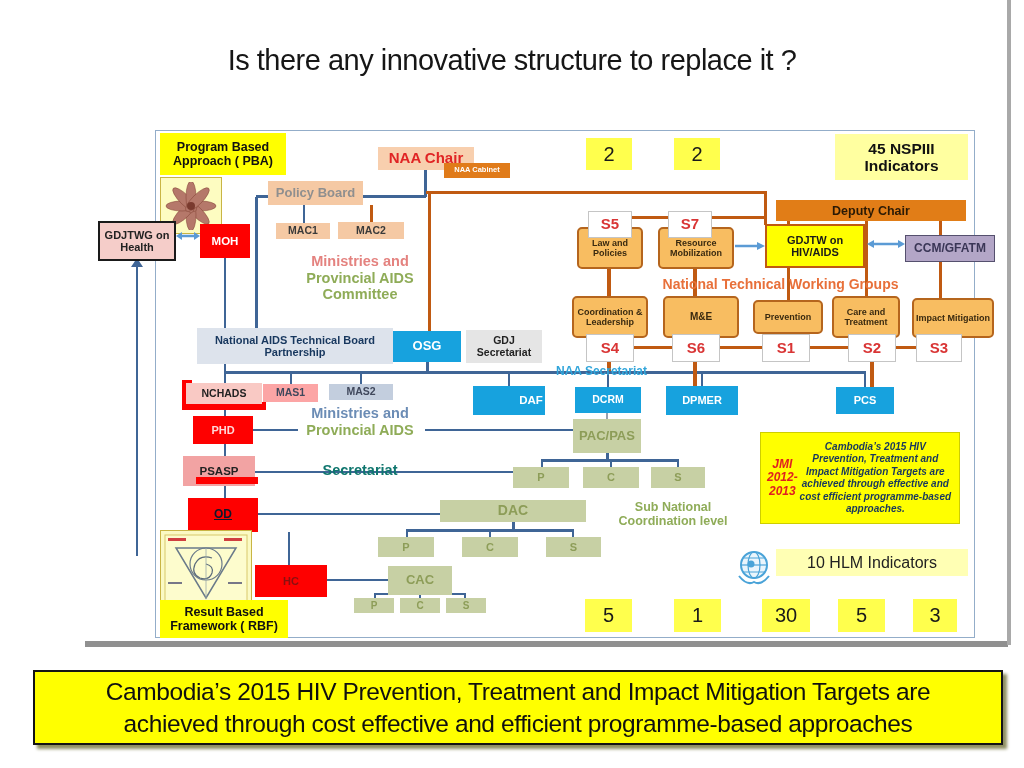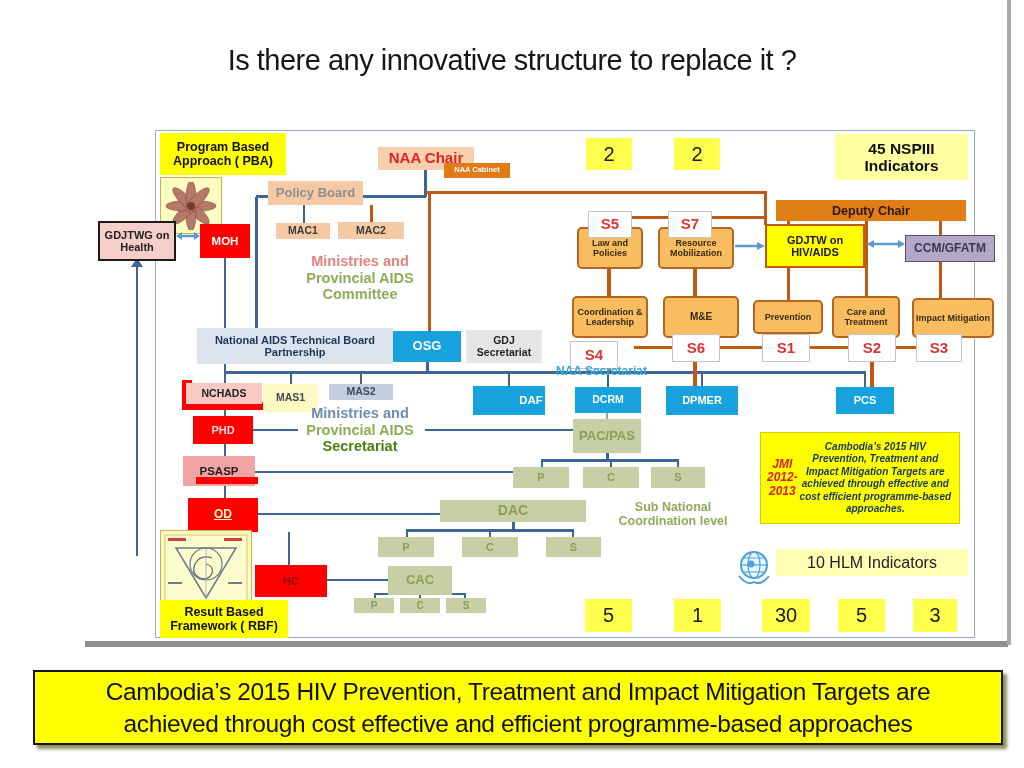--- a/index.html
+++ b/index.html
@@ -148,50 +148,51 @@
   <div class="bx badge" style="left:674px;top:138px;width:46px;height:32px;">2</div>
   <div class="bx paleyellow" style="left:835px;top:134px;width:133px;height:46px;font-size:15.5px;padding:0 10px;">45 NSPIII Indicators</div>
 
   <div class="bx orangebar" style="left:776px;top:200px;width:190px;height:21px;font-weight:bold;font-size:12.5px;color:#2b1a05;">Deputy Chair</div>
   <div class="bx tab" style="left:588px;top:211px;width:44px;height:27px;">S5</div>
   <div class="bx tab" style="left:668px;top:211px;width:44px;height:27px;">S7</div>
   <div class="bx ocard" style="left:577px;top:227px;width:66px;height:42px;padding:2px;">Law and Policies</div>
   <div class="bx ocard" style="left:658px;top:227px;width:76px;height:42px;padding:2px;">Resource Mobilization</div>
   <div class="bx" style="left:765px;top:224px;width:100px;height:44px;background:#ffff00;border:2px solid #c05a10;font-weight:bold;font-size:11px;color:#1a1a1a;padding:0 6px;">GDJTW on HIV/AIDS</div>
   <div class="bx" style="left:905px;top:235px;width:90px;height:27px;background:#b3a6c7;border:1.5px solid #55506e;font-weight:bold;font-size:12px;color:#3a3656;">CCM/GFATM</div>
+  <div class="lab" style="left:648px;top:276px;width:265px;color:#e8703a;font-size:14px;">National Technical Working Groups</div>
 
   <div class="bx ocard" style="left:572px;top:296px;width:76px;height:42px;padding:2px;">Coordination &amp; Leadership</div>
   <div class="bx ocard" style="left:663px;top:296px;width:76px;height:42px;font-size:10px;">M&amp;E</div>
   <div class="bx ocard" style="left:753px;top:300px;width:70px;height:34px;">Prevention</div>
   <div class="bx ocard" style="left:832px;top:296px;width:68px;height:42px;padding:8px;">Care and Treatment</div>
   <div class="bx ocard" style="left:912px;top:298px;width:82px;height:40px;padding:2px;">Impact Mitigation</div>
-  <div class="bx tab" style="left:570px;top:334px;width:48px;height:28px;margin-top:7px;">S4</div>
+  <div class="bx tab" style="left:586px;top:334px;width:48px;height:28px;">S4</div>
   <div class="bx tab" style="left:672px;top:334px;width:48px;height:28px;">S6</div>
   <div class="bx tab" style="left:762px;top:334px;width:48px;height:28px;">S1</div>
   <div class="bx tab" style="left:848px;top:334px;width:48px;height:28px;">S2</div>
   <div class="bx tab" style="left:916px;top:334px;width:46px;height:28px;">S3</div>
 
   <div class="bx greybx" style="left:197px;top:328px;width:196px;height:36px;font-size:11px;padding:0 8px;">National  AIDS Technical Board Partnership</div>
   <div class="bx bluebx" style="left:393px;top:331px;width:68px;height:31px;font-size:13px;">OSG</div>
   <div class="bx" style="left:466px;top:330px;width:76px;height:33px;background:#e5e5e5;font-weight:bold;font-size:10.5px;color:#222;padding:0 8px;">GDJ Secretariat</div>
   <div class="lab" style="left:556px;top:365px;width:110px;color:#31a5da;font-size:12px;text-align:left;">NAA Secretariat</div>
 
   <div class="abs" style="left:182px;top:380px;width:84px;height:30px;border-left:10px solid #fe0000;border-bottom:8px solid #fe0000;z-index:1;"></div>
   <div class="bx" style="left:186px;top:383px;width:76px;height:21px;background:#f9c9c4;font-weight:bold;font-size:10.5px;color:#222;">NCHADS</div>
-  <div class="bx" style="left:263px;top:384px;width:55px;height:28px;background:#fef9c3;font-weight:bold;font-size:10.5px;color:#40485c;text-align:center;">MAS1</div>
+  <div class="bx" style="left:263px;top:384px;width:55px;height:18px;background:#fca5a5;font-weight:bold;font-size:10.5px;color:#40485c;text-align:center;">MAS1</div>
   <div class="bx" style="left:329px;top:384px;width:64px;height:16px;background:#c3cede;font-weight:bold;font-size:10.5px;color:#40485c;">MAS2</div>
   <div class="lab" style="left:280px;top:405px;width:160px;font-size:14.5px;">
     <span style="display:block;color:#6b8cb5;">Ministries and</span>
     <span style="display:block;color:#8fac58;">Provincial AIDS</span>
-    <span style="display:block;color:#4d7c0f;">Secretariat</span>
+    <span style="display:block;color:#0f766e;margin-top:24px;">Secretariat</span>
   </div>
   <div class="bx redbx" style="left:193px;top:416px;width:60px;height:28px;font-size:11px;color:#ffd8d8;">PHD</div>
   <div class="bx" style="left:183px;top:456px;width:72px;height:30px;background:#f2a3a3;font-weight:bold;font-size:11.5px;color:#222;">PSASP</div>
   <div class="abs" style="left:196px;top:477px;width:62px;height:7px;background:#fe0000;z-index:2;"></div>
-  <div class="bx redbx" style="left:188px;top:498px;width:70px;height:34px;font-size:12px;color:#fef9c3;text-decoration:underline;">OD</div>
+  <div class="bx redbx" style="left:188px;top:498px;width:70px;height:34px;font-size:12px;color:#0f172a;text-decoration:underline;">OD</div>
   <div class="bx redbx" style="left:255px;top:565px;width:72px;height:32px;font-size:11px;color:#8a1010;">HC</div>
 
   <div class="bx bluebx" style="left:473px;top:386px;width:72px;height:29px;font-size:11.5px;padding-left:44px;">DAF</div>
   <div class="bx bluebx" style="left:575px;top:387px;width:66px;height:26px;font-size:10.5px;">DCRM</div>
   <div class="bx bluebx" style="left:666px;top:386px;width:72px;height:29px;font-size:11px;">DPMER</div>
   <div class="bx bluebx" style="left:836px;top:387px;width:58px;height:27px;font-size:11px;">PCS</div>
 
   <div class="bx greenbx" style="left:573px;top:419px;width:68px;height:34px;font-size:13px;">PAC/PAS</div>
   <div class="bx greenbx" style="left:513px;top:467px;width:56px;height:21px;font-size:11px;">P</div>
   <div class="bx greenbx" style="left:583px;top:467px;width:56px;height:21px;font-size:11px;">C</div>

